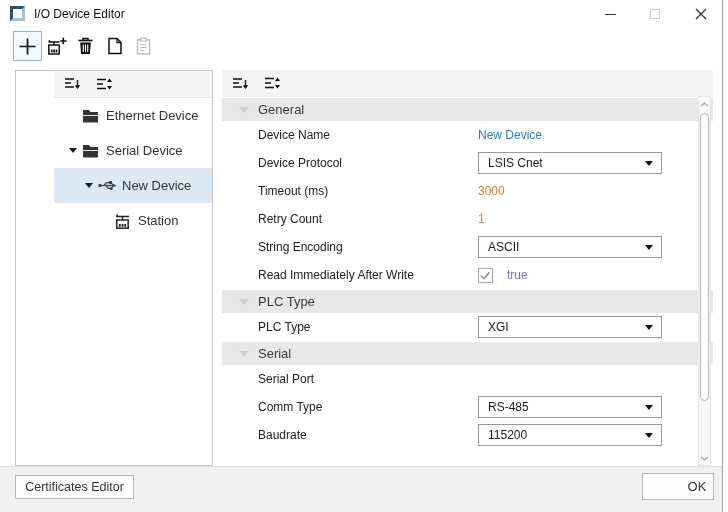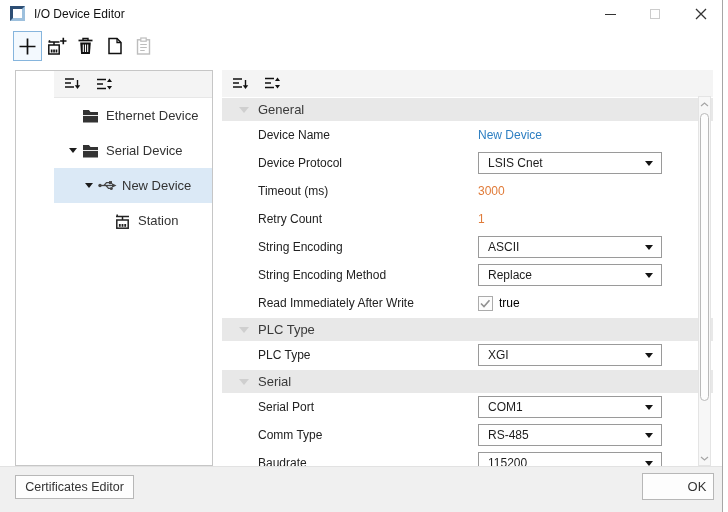--- a/index.html
+++ b/index.html
@@ -33,21 +33,21 @@
   .tree-label { margin-left:2px; }
 
   .props-panel { position:absolute; left:222px; top:70px; width:491px; height:396px; background:#fff; overflow:hidden; }
   .props-panel .panel-tools { border-bottom:none; }
   .section-header { height:23px; background:#e8e8e8; display:flex; align-items:center; margin-top:1px; }
   .sec-tri { margin-left:17px; width:0; height:0; border-left:5px solid transparent; border-right:5px solid transparent; border-top:6px solid #cfcfcf; }
   .section-title { margin-left:9px; font-size:13px; color:#3a3a3a; }
   .prop-row { height:28px; display:flex; align-items:center; padding-left:36px; font-size:12px; color:#222; position:relative; }
   .prop-label { color:#222; }
   .prop-value { position:absolute; left:256px; font-size:12px; }
-  .value-blue { color:#2e7fc2; } .value-orange { color:#e07b39; } .value-green { color:#000000; margin-left:1px; }
+  .value-blue { color:#2e7fc2; } .value-orange { color:#e07b39; } .value-green { color:#8b5cf6; margin-left:9px; }
   .dropdown { position:absolute; left:256px; width:184px; height:22px; border:1px solid #9a9a9a; background:#fff;
               display:flex; align-items:center; padding:0 9px; font-size:12px; color:#1d1d1d; }
   .dd-tri { position:absolute; right:8px; top:8px; width:0; height:0; border-left:4.5px solid transparent; border-right:4.5px solid transparent; border-top:5.5px solid #141414; }
   .checkbox { position:absolute; left:256px; width:15px; height:15px; border:1px solid #ababab; background:#fcfcfc;
               display:flex; align-items:center; justify-content:center; }
   .checkbox + .value-green { left:276px; position:absolute; }
   .tri-down { display:inline-block; width:0; height:0; border-left:4px solid transparent; border-right:4px solid transparent; border-top:5px solid #1c1c1c; }
 
   
   .scrollbar { position:absolute; left:476px; top:26px; width:13px; height:370px; background:#f7f7f7; border:1px solid #e4e4e4; }
@@ -240,27 +240,20 @@
           <span class="prop-value value-orange">1</span>
         </div>
         <div class="prop-row">
           <span class="prop-label">String Encoding</span>
           <div class="dropdown">
             <span>ASCII</span>
             <span class="dd-tri"></span>
           </div>
         </div>
         <div class="prop-row">
-          <span class="prop-label">String Encoding Method</span>
-          <div class="dropdown">
-            <span>Replace</span>
-            <span class="dd-tri"></span>
-          </div>
-        </div>
-        <div class="prop-row">
           <span class="prop-label">Read Immediately After Write</span>
           <div class="checkbox">
             <svg width="11" height="9">
               <path d="M1 4.5l3 3L9.5 1.3" stroke="#8f8f8f" stroke-width="1.6" fill="none"></path>
             </svg>
           </div>
           <span class="value-green">true</span>
         </div>
         <div class="section-header">
           <span class="sec-tri"></span>
@@ -272,24 +265,20 @@
             <span>XGI</span>
             <span class="dd-tri"></span>
           </div>
         </div>
         <div class="section-header">
           <span class="sec-tri"></span>
           <span class="section-title">Serial</span>
         </div>
         <div class="prop-row">
           <span class="prop-label">Serial Port</span>
-          <div class="dropdown">
-            <span>COM1</span>
-            <span class="dd-tri"></span>
-          </div>
         </div>
         <div class="prop-row">
           <span class="prop-label">Comm Type</span>
           <div class="dropdown">
             <span>RS-485</span>
             <span class="dd-tri"></span>
           </div>
         </div>
         <div class="prop-row">
           <span class="prop-label">Baudrate</span>

